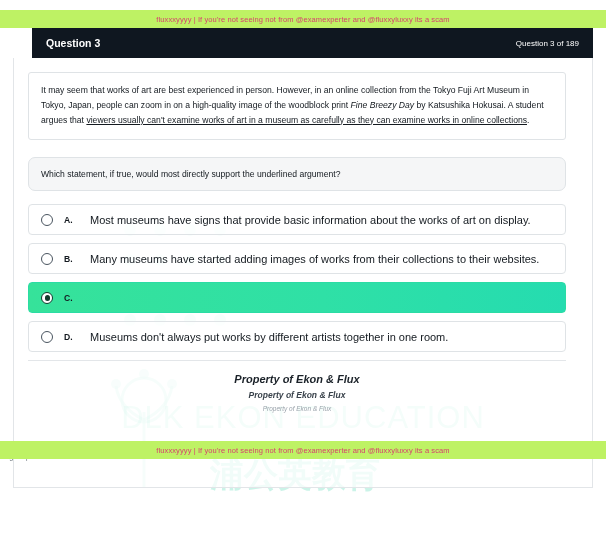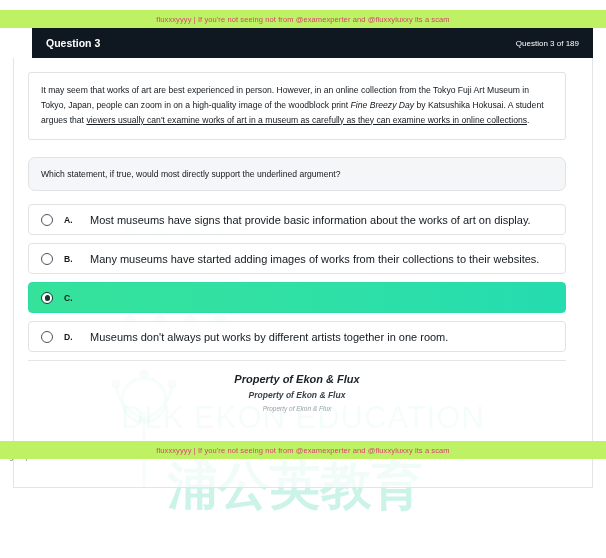--- a/index.html
+++ b/index.html
@@ -31,21 +31,21 @@
     font-size: 31px;
     letter-spacing: 1px;
     color: rgba(18,200,150,0.17);
     font-family: "Liberation Sans", sans-serif;
   }
   .wm-text-cn {
     position: absolute;
     left: 0; right: 16px;
     top: 452px;
     text-align: center;
-    font-size: 51px;
+    font-size: 34px;
     font-weight: bold;
     color: rgba(18,200,150,0.22);
     font-family: Liberation Sans, sans-serif;
   }
   .wm-logo {
     position: absolute;
     left: 84px; top: 360px;
     width: 120px; height: 130px;
     opacity: 0.25;
   }

